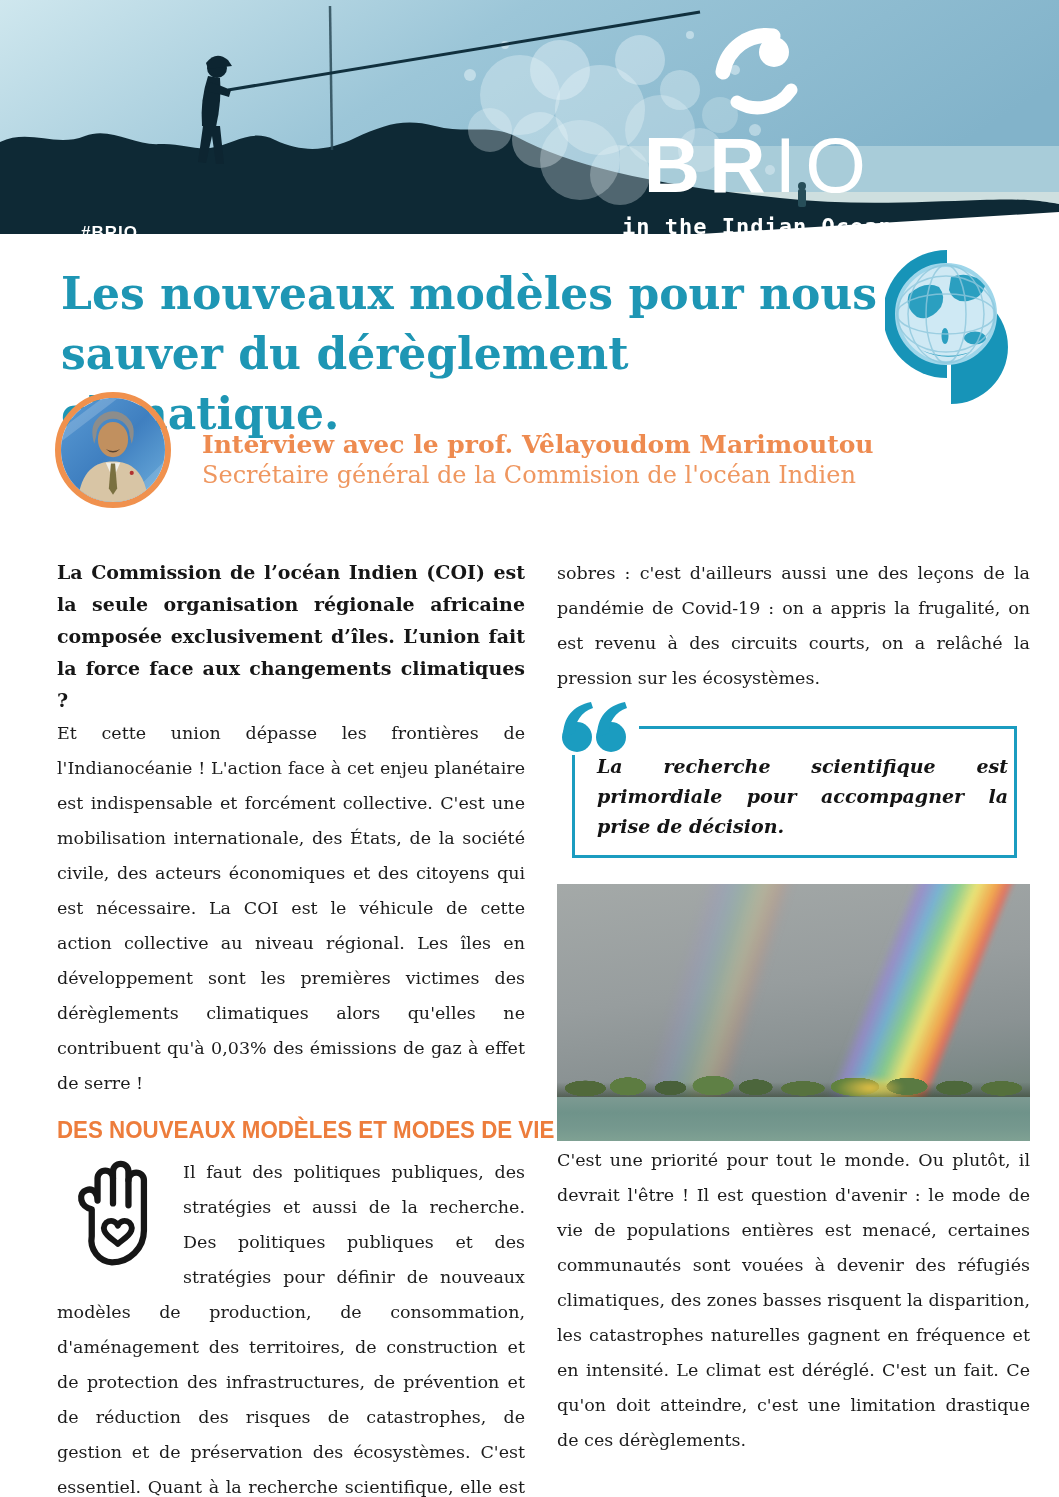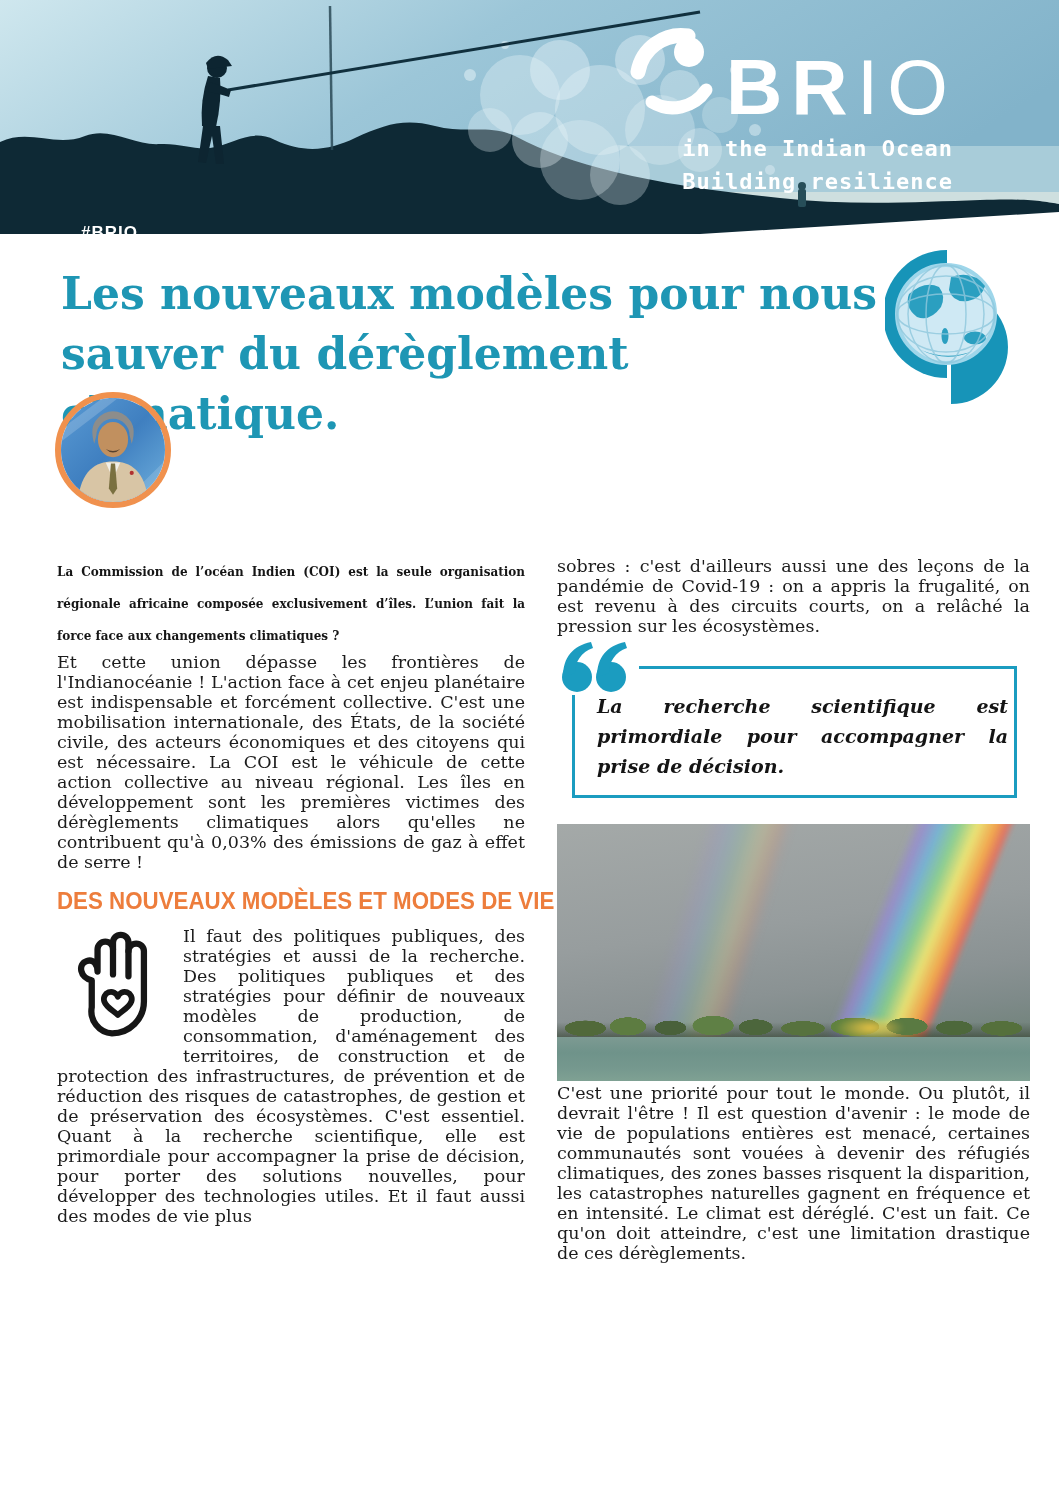--- a/index.html
+++ b/index.html
@@ -3,21 +3,21 @@
 <meta charset="utf-8">
 <style>
   html,body{margin:0;padding:0;background:#ffffff;}
   .page{position:relative;width:1059px;height:1497px;background:#fff;overflow:hidden;
         font-family:"DejaVu Serif",serif;color:#1f1f1f;}
 
   
   .hero{position:absolute;left:0;top:0;width:1059px;height:234px;overflow:hidden;}
   .hero svg.hero-art{display:block;}
   .logo{position:absolute;left:622px;top:26px;color:#fff;}
-  .logo-row{display:flex;align-items:flex-end;}
+  .logo-row{display:flex;align-items:center;flex-direction:column;}
   .logo-mark{width:104px;height:100px;}
   .logo-text{font-family:"Liberation Sans",sans-serif;font-size:78px;letter-spacing:9px;line-height:1;}
   .logo-text .bold{font-weight:800;}
   .logo-text .thin{font-weight:300;}
   .tagline{margin-top:6px;text-align:right;font-family:"DejaVu Sans Mono",monospace;
            font-weight:bold;font-size:22px;line-height:33px;letter-spacing:1px;padding-right:4px;}
   .hashtag{position:absolute;left:81px;top:223px;color:#fff;
            font-family:"Liberation Sans",sans-serif;font-weight:bold;font-size:17px;letter-spacing:1px;}
 
   
@@ -34,22 +34,22 @@
   .interview-text{margin-left:31px;margin-top:38px;}
   .int-h{font-weight:bold;font-size:25px;line-height:30px;color:#ee8b50;}
   .int-sub{font-size:24px;line-height:30px;color:#ef945f;color:#ef9760;}
 
   
   .article{position:absolute;left:57px;top:556px;width:973px;display:flex;gap:32px;}
   .col{display:block;}
   .col.left{width:468px;}
   .col.right{width:473px;}
   p{margin:0;}
-  .body{font-size:17.5px;line-height:20px;text-align:justify;color:#1c1c1c;}
-  .lead{font-size:12px;line-height:32px;text-align:justify;font-weight:bold;color:#161616;}
+  .body{font-size:17.5px;line-height:35px;text-align:justify;color:#1c1c1c;}
+  .lead{font-size:19px;line-height:32px;text-align:justify;font-weight:bold;color:#161616;}
   .section{margin:14px 0 6px 0;font-family:"Liberation Sans",sans-serif;font-weight:700;
            font-size:24px;line-height:30px;color:#ed7d3c;white-space:nowrap;
            transform:scaleX(.93);transform-origin:left center;}
   .handwrap{margin-top:10px;}
   .hand{float:left;width:100px;height:114px;margin:4px 20px 4px 6px;}
   .hand svg{display:block;}
 
   
   .quote{position:relative;margin:30px 13px 0 15px;border:3px solid #1b9cc0;
          padding:22px 6px 14px 22px;}
@@ -216,20 +216,24 @@
         <path d="M60,100 L100,60 L100,78 L78,100 Z" fill="#ffffff" opacity=".15"></path>
         <path d="M16,100 C19,70 33,61 50,61 C67,61 81,70 84,100 Z" fill="#d8c5a5"></path>
         <path d="M43,62 L50,78 L57,62 Z" fill="#f2efe8"></path>
         <path d="M48,63 L52,63 L54,87 L50,93 L46,87 Z" fill="#7a7040"></path>
         <ellipse cx="50" cy="40" rx="14.5" ry="17" fill="#c1905f"></ellipse>
         <path d="M34,36 a16,16 0 0 1 32,0 l2,8 q5,-16 -3,-24 a19,19 0 0 0 -30,0 q-8,8 -3,24 Z" fill="#8d8d8b"></path>
         <path d="M43,49 q7,4 14,0 q-7,7 -14,0 Z" fill="#55412e"></path>
         <circle cx="68" cy="72" r="2" fill="#b03030"></circle>
       </svg>
     </div>
+    <div class="interview-text">
+      <div class="int-h">Interview avec le prof. Vêlayoudom Marimoutou</div>
+      <div class="int-sub">Secrétaire général de la Commision de l'océan Indien</div>
+    </div>
   </div>
 
   <div class="article">
 
     <div class="col left">
       <p class="lead">La Commission de l’océan Indien (COI) est la seule organisation régionale africaine composée exclusivement d’îles. L’union fait la force face aux changements climatiques ?</p>
       <p class="body">Et cette union dépasse les frontières de l'Indianocéanie ! L'action face à cet enjeu planétaire est indispensable et forcément collective. C'est une mobilisation internationale, des États, de la société civile, des acteurs économiques et des citoyens qui est nécessaire. La COI est le véhicule de cette action collective au niveau régional. Les îles en développement sont les premières victimes des dérèglements climatiques alors qu'elles ne contribuent qu'à 0,03% des émissions de gaz à effet de serre !</p>
       <h2 class="section">DES NOUVEAUX MODÈLES ET MODES DE VIE</h2>
       <div class="handwrap">
         <span class="hand">

